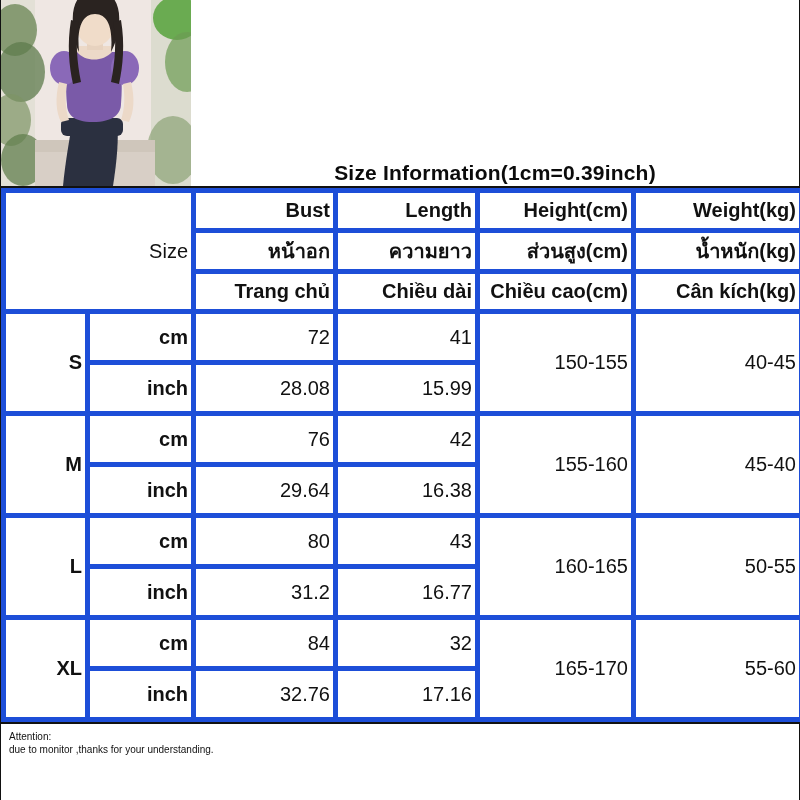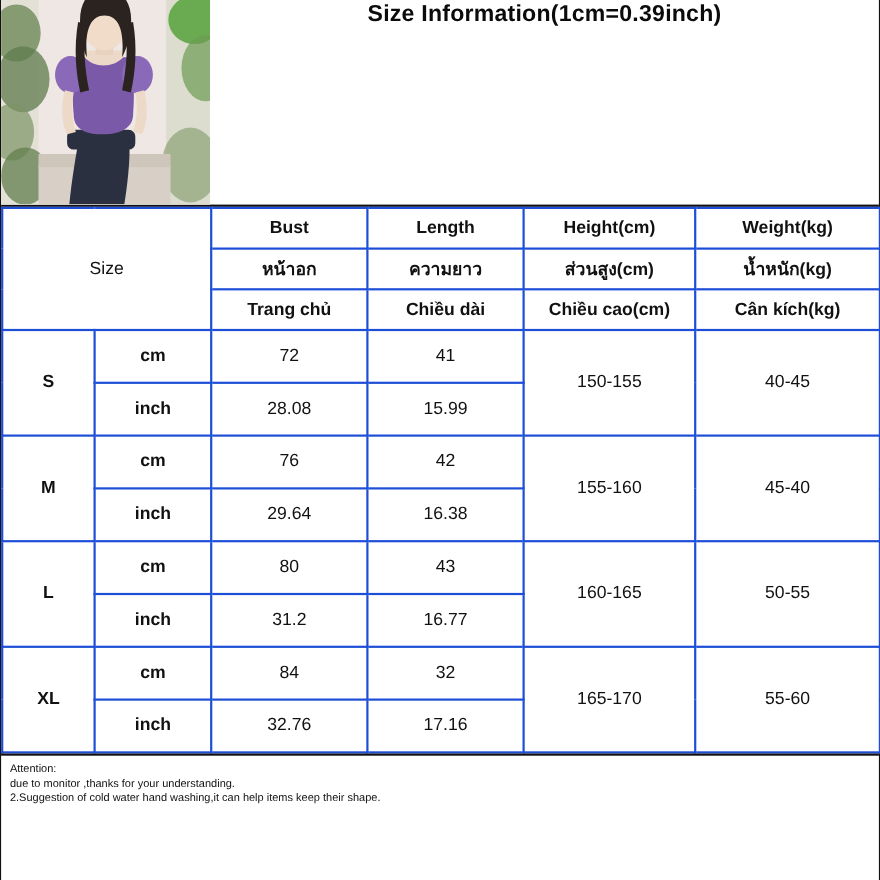--- a/index.html
+++ b/index.html
@@ -19,21 +19,21 @@
     width: 800px;
     height: 800px;
     box-sizing: border-box;
     border-left: 1px solid #111;
     border-right: 1px solid #111;
   }
 
   
   .header {
     display: flex;
-    align-items: flex-start;
+    align-items: flex-end;
     height: 186px;
     border-bottom: 2px solid #111;
   }
   .photo {
     width: 190px;
     flex: 0 0 190px;
     position: relative;
     overflow: hidden;
     background: #efe9e6;
   }
@@ -58,24 +58,24 @@
   }
   .title-line.thai { font-size: 20px; }
 
   
   table.size-table {
     border-collapse: collapse;
     width: 100%;
     table-layout: fixed;
   }
   table.size-table td, table.size-table th {
-    border: 2px solid #1d4ed8;
-    text-align: center;
+    border: 5px solid #1d4ed8;
+    text-align: right;
     vertical-align: middle;
-    font-size: 16px;
+    font-size: 20px;
     padding: 2px 3px;
   }
   .col-size    { width: 84px; }
   .col-unit    { width: 106px; }
   .col-bust    { width: 142px; }
   .col-length  { width: 142px; }
   .col-height  { width: 156px; }
   .col-weight  { width: 168px; }
 
   .hdr-size {
@@ -265,17 +265,16 @@
         <td class="row-unit">inch</td>
         <td class="row-val">32.76</td>
         <td class="row-val">17.16</td>
       </tr>
     </tbody>
   </table>
 
   <div class="attention">
     <p class="line att-head">Attention:</p>
     <p class="line">due to monitor ,thanks for your understanding.</p>
-    <p class="line">2.Suggestion of cold water hand washing,it can help items keep their shape.</p>
   </div>
 
   <div class="bottom-fill"></div>
 </div>
 
 </body></html>

